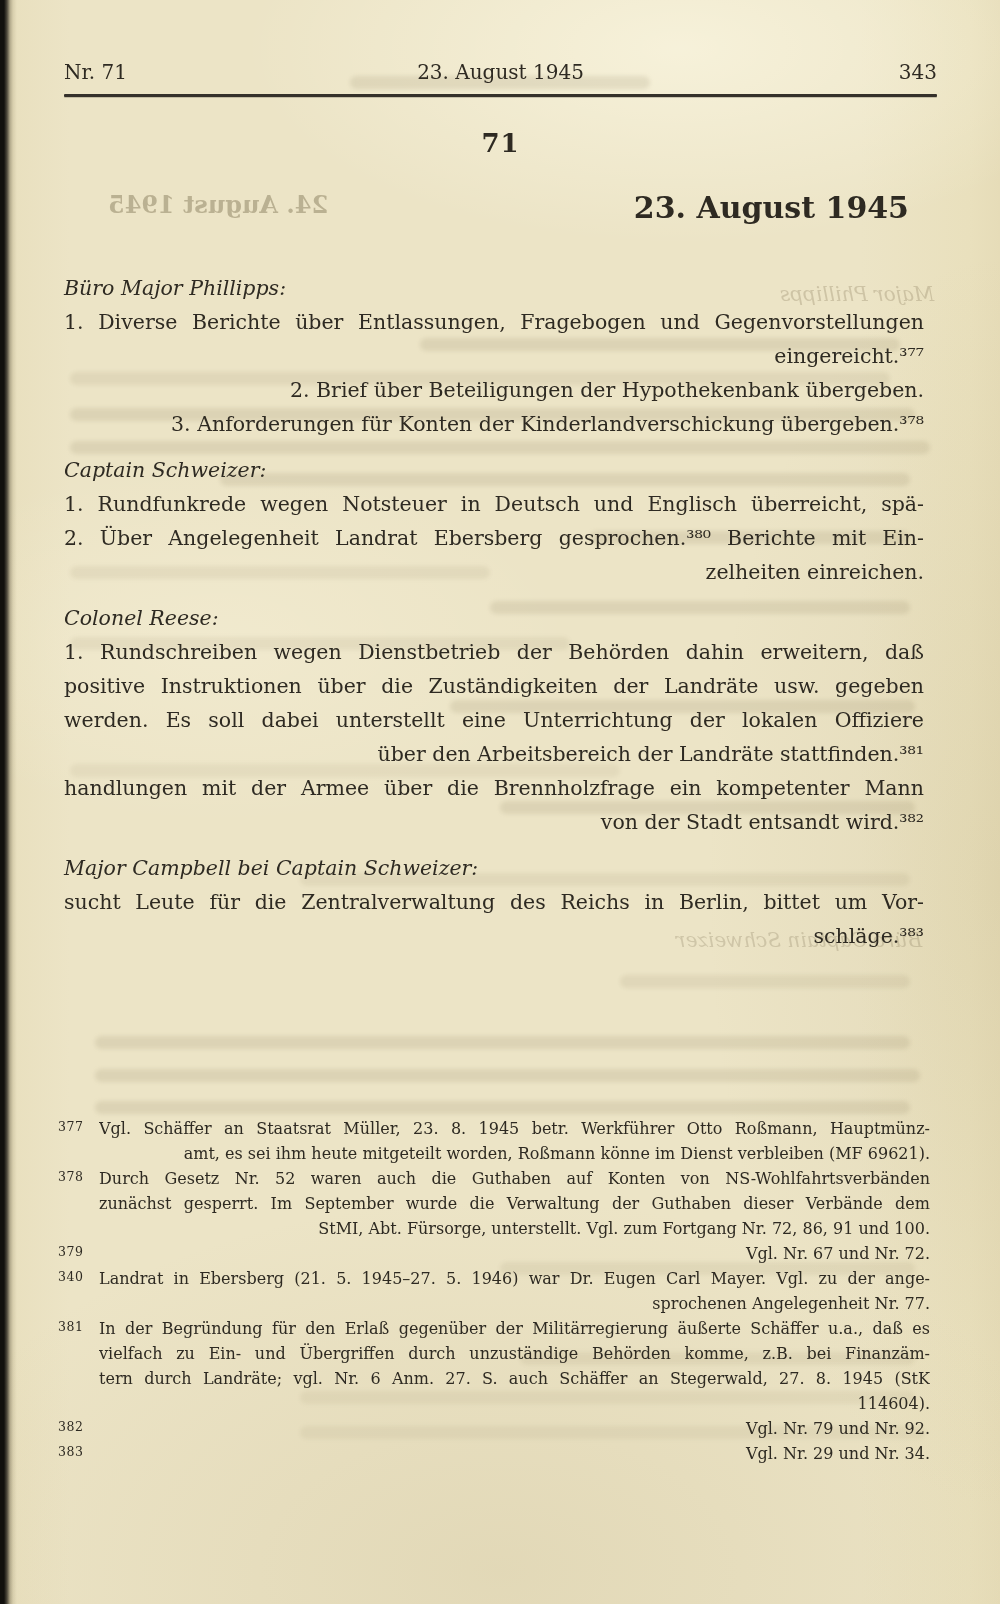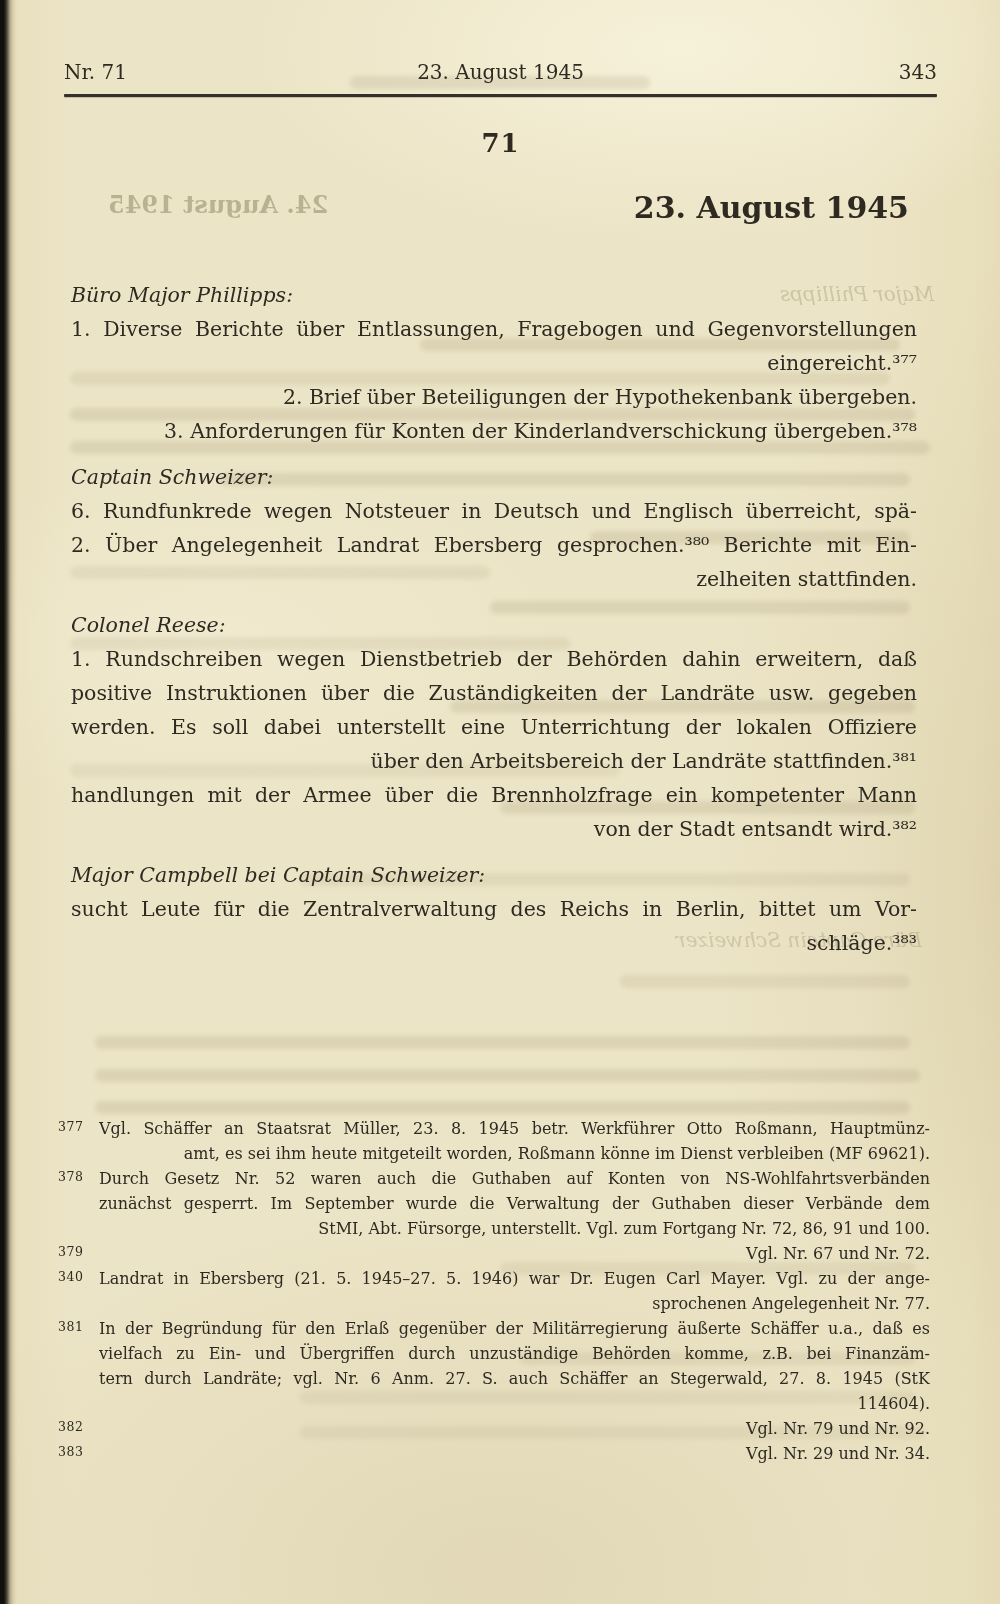--- a/index.html
+++ b/index.html
@@ -60,21 +60,21 @@
     text-align:center;font-size:26px;font-weight:bold;letter-spacing:1px;
   }
   .date-heading{
     position:absolute;top:190px;left:64px;width:845px;z-index:2;
     text-align:right;font-size:30px;font-weight:bold;
   }
   #sections{
     position:absolute;top:271px;left:64px;width:860px;z-index:2;
     font-size:20.5px;line-height:34px;
   }
-  .sec{margin:7px;}
+  .sec{margin:0;}
   .sec + .sec{margin-top:12px;}
   .sec-heading{font-style:italic;}
   .para{margin:0;}
   .jline{overflow:hidden;text-align:right;}
   .just{text-align:justify;text-align-last:justify;}
   #footnotes{
     position:absolute;top:1116px;left:58px;width:872px;z-index:2;
     font-size:16px;line-height:25px;
   }
   .fn-row{display:flex;align-items:flex-start;}
@@ -142,25 +142,25 @@
         <div class="para">
           <div class="jline">2. Brief über Beteiligungen der Hypothekenbank übergeben.</div>
         </div>
         <div class="para">
           <div class="jline">3. Anforderungen für Konten der Kinderlandverschickung übergeben.³⁷⁸</div>
         </div>
       </div>
       <div class="sec">
         <div class="sec-heading">Captain Schweizer:</div>
         <div class="para">
-          <div class="jline just">6. Rundfunkrede wegen Notsteuer in Deutsch und Englisch überreicht, spä-</div>
+          <div class="jline just">1. Rundfunkrede wegen Notsteuer in Deutsch und Englisch überreicht, spä-</div>
         </div>
         <div class="para">
           <div class="jline just">2. Über Angelegenheit Landrat Ebersberg gesprochen.³⁸⁰ Berichte mit Ein-</div>
-          <div class="jline">zelheiten stattfinden.</div>
+          <div class="jline">zelheiten einreichen.</div>
         </div>
       </div>
       <div class="sec">
         <div class="sec-heading">Colonel Reese:</div>
         <div class="para">
           <div class="jline just">1. Rundschreiben wegen Dienstbetrieb der Behörden dahin erweitern, daß</div>
           <div class="jline just">positive Instruktionen über die Zuständigkeiten der Landräte usw. gegeben</div>
           <div class="jline just">werden. Es soll dabei unterstellt eine Unterrichtung der lokalen Offiziere</div>
           <div class="jline">über den Arbeitsbereich der Landräte stattfinden.³⁸¹</div>
         </div>

